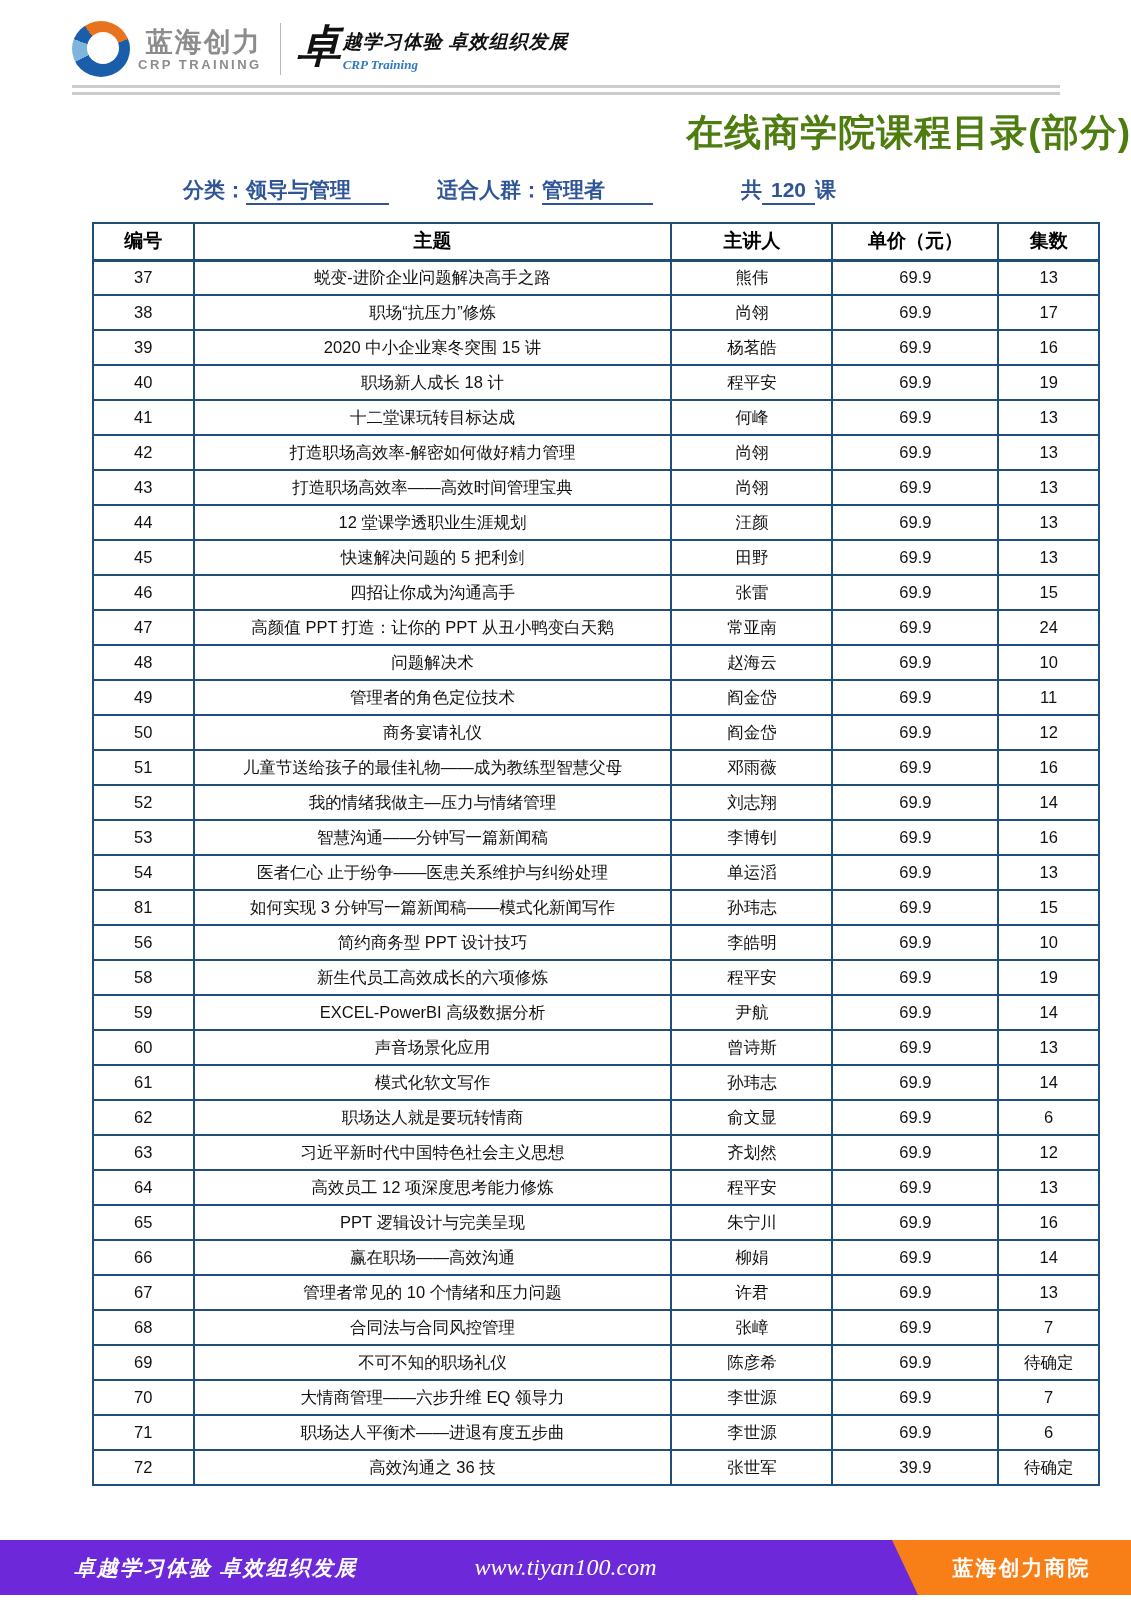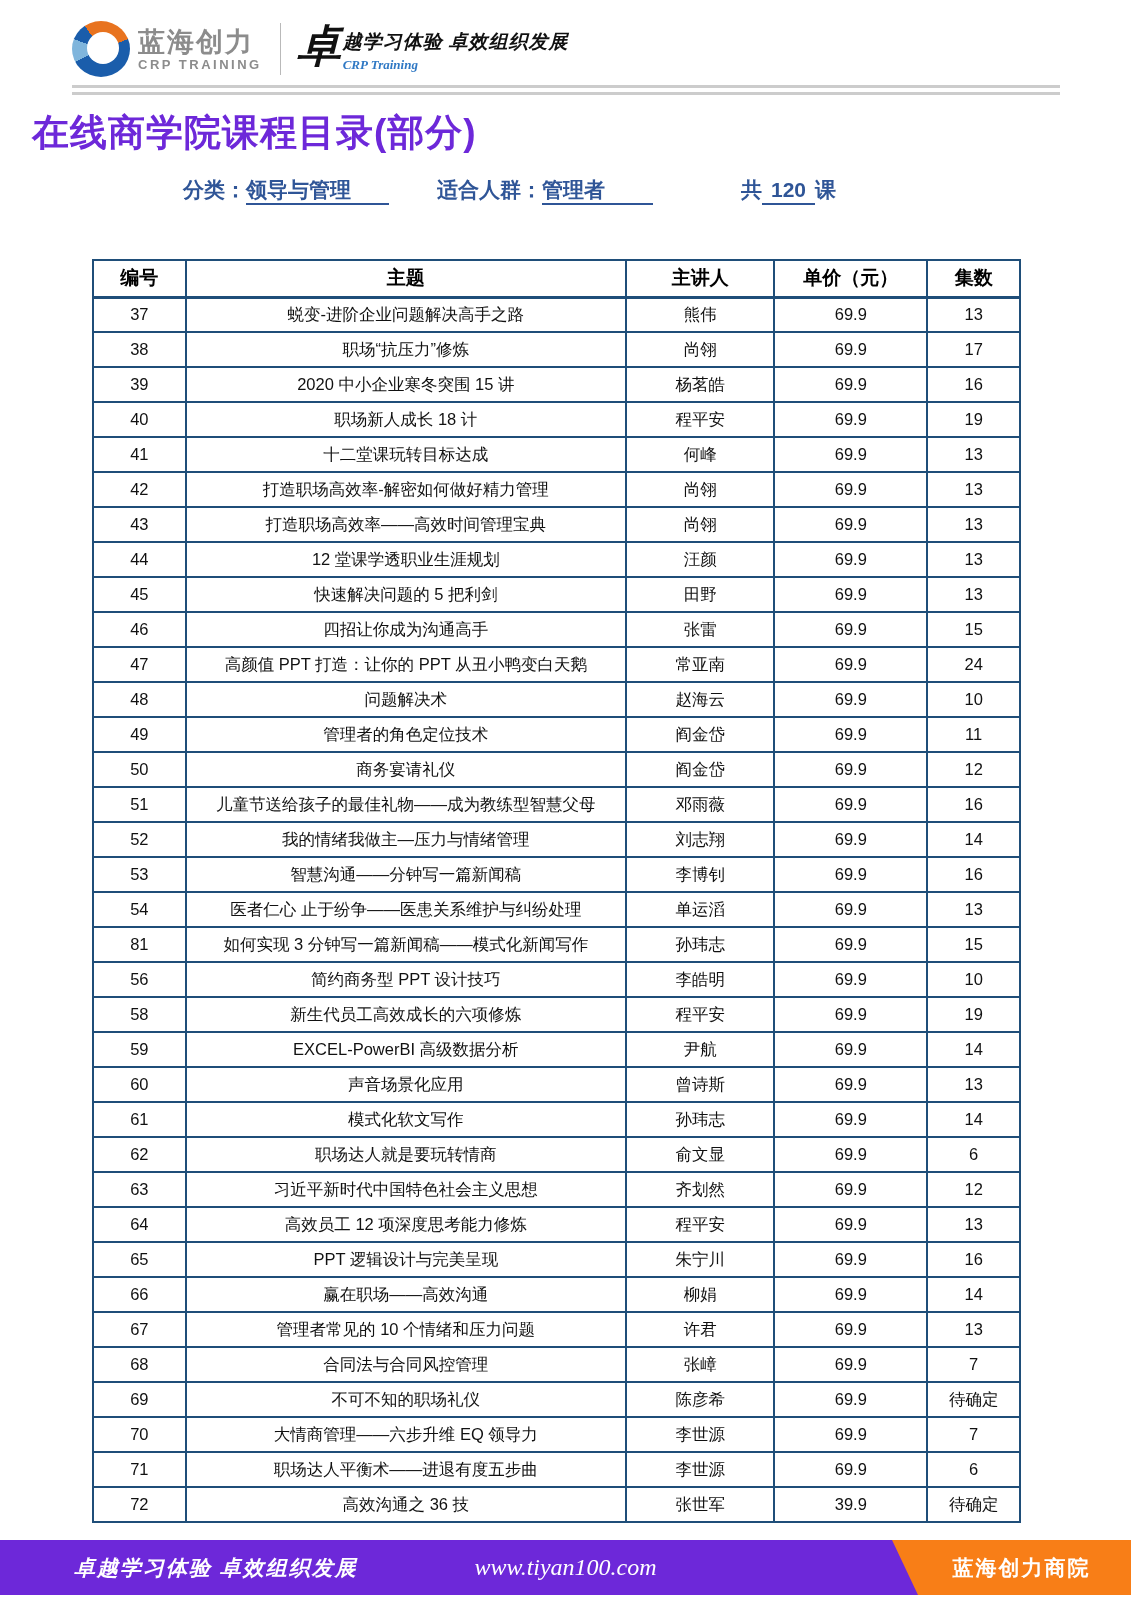--- a/index.html
+++ b/index.html
@@ -14,54 +14,53 @@
   .logo-row { position:absolute; top:18px; left:72px; height:62px; display:flex; align-items:center; }
   .logo-mark {
     width:58px; height:56px; border-radius:50%;
     background:conic-gradient(from -35deg, #e8731f 0deg 105deg, #1a5dab 105deg 278deg, #7fb5dc 278deg 325deg, #1a5dab 325deg 360deg);
     position:relative; flex:0 0 auto;
   }
   .logo-mark::after {
     content:""; position:absolute; left:15px; top:11px; right:11px; bottom:13px;
     background:#ffffff; border-radius:50%;
   }
-  .logo-text { margin-left:8px; }
+  .logo-text { margin-left:8px;text-align:right; }
   .brand-cn { font-size:27px; font-weight:bold; color:#8c8c8c; letter-spacing:2px; line-height:30px; }
   .brand-en { font-size:13px; font-weight:bold; color:#8c8c8c; letter-spacing:2.5px; line-height:15px; }
   .logo-divider { width:1px; height:52px; background:#b9b9b9; margin:0 16px 0 18px; }
   .tagline { display:flex; align-items:flex-start; font-family:"Liberation Serif", serif; }
   .tagline-lead { font-size:44px; font-weight:bold; font-style:italic; line-height:44px; color:#111; }
   .tagline-body { margin-left:2px; padding-top:4px; }
   .tagline-rest { font-size:19px; font-weight:bold; font-style:italic; color:#111; letter-spacing:1px; display:block; }
   .tagline-en { font-size:13px; font-weight:bold; font-style:italic; color:#2f78c4; display:block; margin-top:2px; }
 
   .double-rule { position:absolute; left:72px; top:85px; width:988px; }
   .double-rule .rule { height:3px; background:#cccccc; }
   .double-rule .rule + .rule { margin-top:4px; }
 
   
   .page-title {
     position:absolute; top:108px; left:0; width:100%;
-    text-align:left; font-size:37px; font-weight:bold; color:#6d28d9;
+    text-align:right; font-size:37px; font-weight:bold; color:#4d7c0f;
     letter-spacing:1px;
-    padding-left:32px;
   }
   .meta-row { position:absolute; top:176px; left:0; width:100%; height:30px;
     color:#2f5597; font-weight:bold; font-size:21px; }
   .meta-item { position:absolute; top:0; white-space:nowrap; }
   .meta-cat { left:183px; }
   .meta-aud { left:437px; }
   .meta-total { left:741px; }
   .u { display:inline-block; border-bottom:2.5px solid #2f5597; line-height:26px; }
   .u-cat { padding-right:38px; }
   .u-aud { padding-right:48px; }
   .u-num { padding:0 9px; }
 
   
-  .table-wrap { position:absolute; top:222px; left:92px; width:929px;margin-top:37px; }
+  .table-wrap { position:absolute; top:222px; left:92px; width:1008px; }
   table.course { border-collapse:collapse; width:100%; table-layout:fixed; }
   table.course col.c-no   { width:10%; }
   table.course col.c-top  { width:47.5%; }
   table.course col.c-spk  { width:16%; }
   table.course col.c-pri  { width:16.5%; }
   table.course col.c-eps  { width:10%; }
   table.course th, table.course td {
     border:2px solid #1f4e79; text-align:center; vertical-align:middle;
     overflow:hidden; white-space:nowrap;
   }

